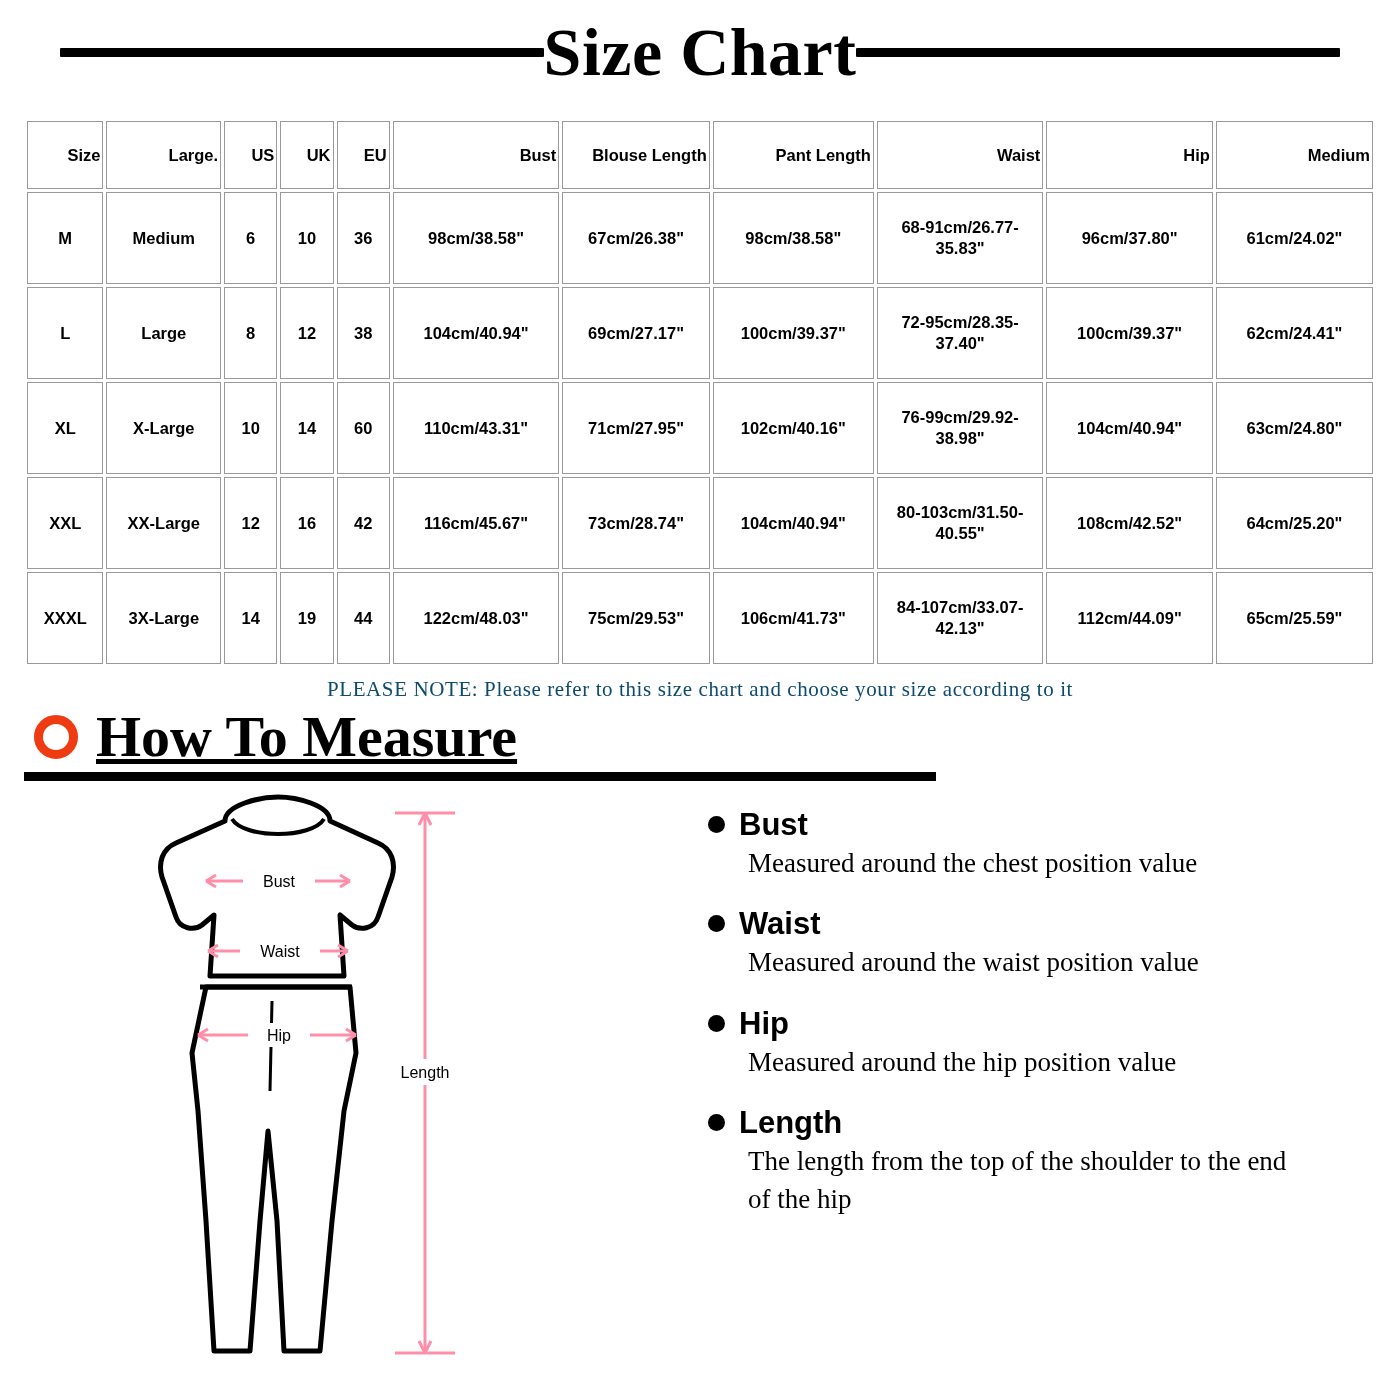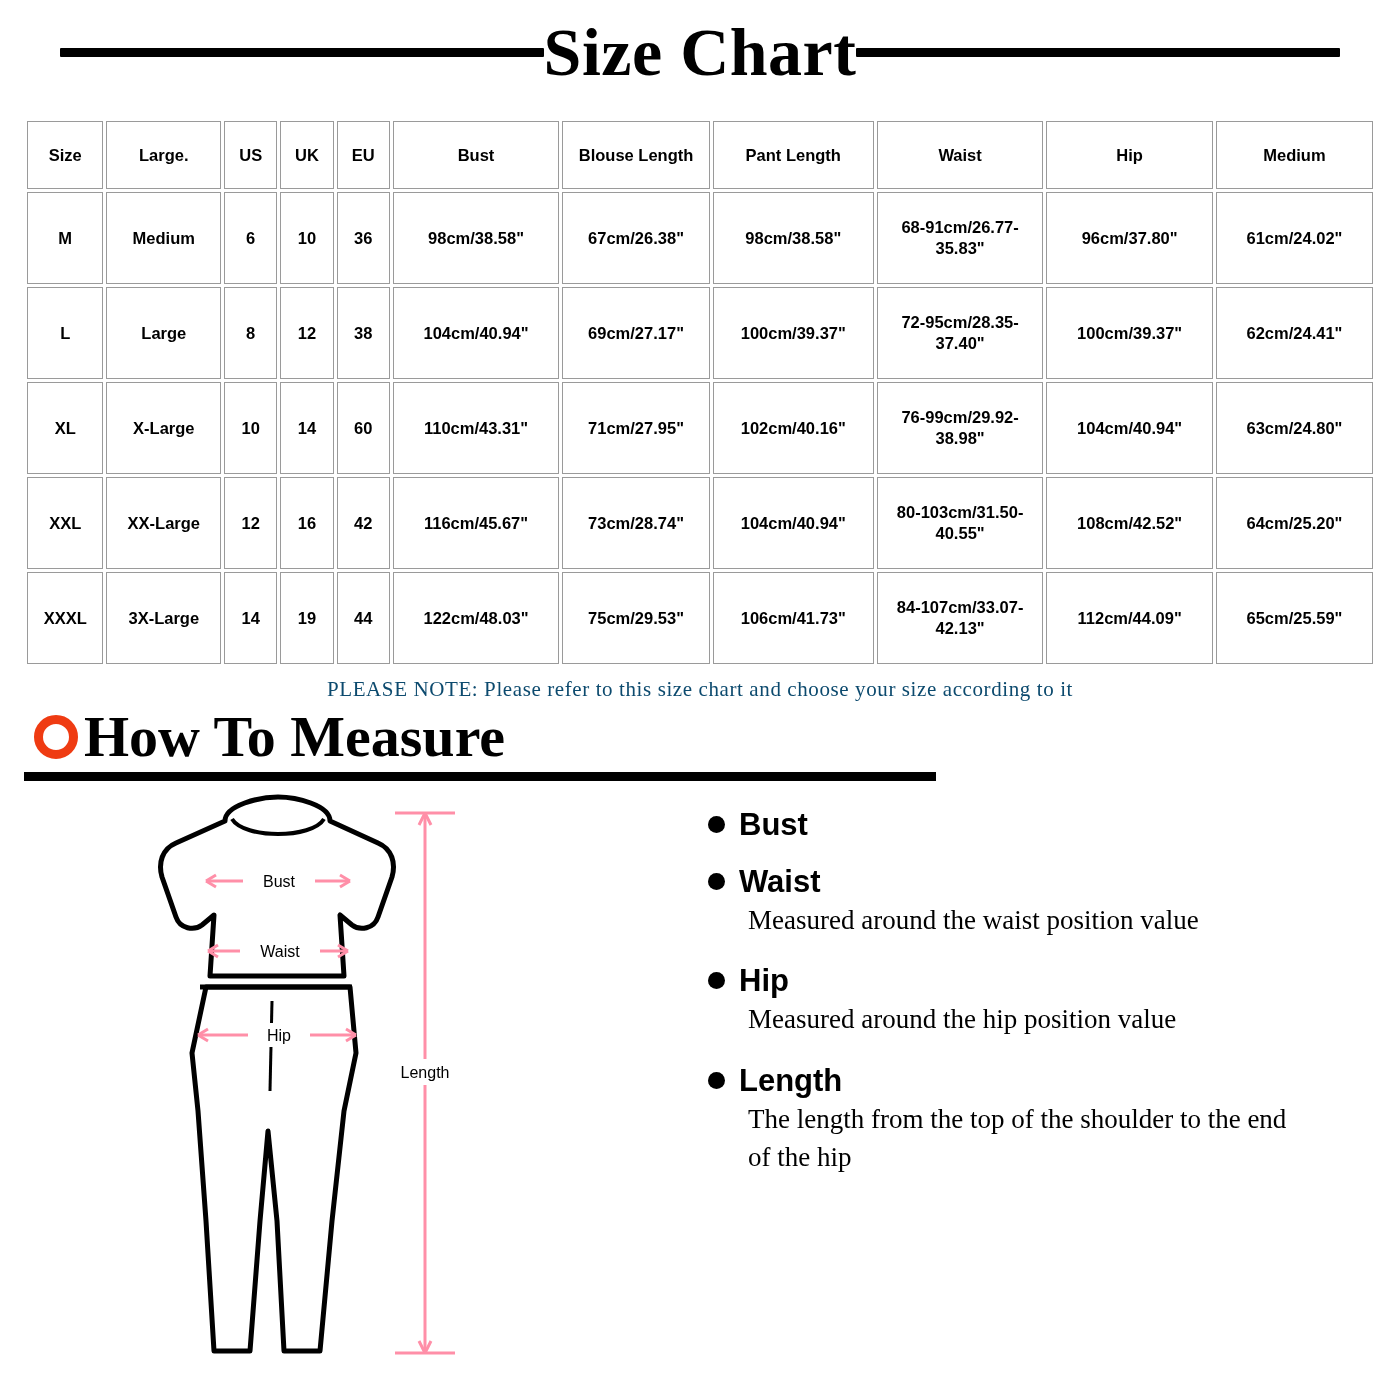--- a/index.html
+++ b/index.html
@@ -57,20 +57,21 @@
     text-align: center;
     vertical-align: middle;
     font-size: 16.5px;
     font-weight: 700;
     padding: 6px 2px;
     line-height: 1.25;
     font-family: "Liberation Sans", sans-serif;
   }
   table.size-table th {
     height: 54px;
+    text-align: right;
   }
   table.size-table td {
     height: 78px;
   }
   col.c-size   { width: 5.6%; }
   col.c-sizename { width: 8.4%; }
   col.c-us     { width: 3.9%; }
   col.c-uk     { width: 3.9%; }
   col.c-eu     { width: 3.9%; }
   col.c-bust   { width: 12.2%; }
@@ -87,22 +88,23 @@
     font-size: 21px;
     letter-spacing: 0.6px;
     text-align: center;
     padding: 10px 0 0 0;
   }
 
   
   .htm-header {
     display: flex;
     align-items: center;
-    gap: 6px;
+    gap: 18px;
     padding: 6px 4px 0 34px;
+    text-decoration: underline;
   }
   .htm-bullet {
     width: 44px;
     height: 44px;
     border-radius: 50%;
     border: 9px solid #ef3b12;
     box-sizing: border-box;
     flex: 0 0 auto;
   }
   .htm-title {
@@ -336,20 +338,21 @@
       <text x="425" y="287" text-anchor="middle" font-size="16" fill="#000">Length</text>
     </svg>
   </div>
 
   <div class="legend-col">
     <div class="legend-item">
       <div class="legend-head">
         <span class="legend-dot"></span>
         <span class="legend-label">Bust</span>
       </div>
+      <div class="legend-desc">Measured around the chest position value</div>
     </div>
 
     <div class="legend-item">
       <div class="legend-head">
         <span class="legend-dot"></span>
         <span class="legend-label">Waist</span>
       </div>
       <div class="legend-desc">Measured around the waist position value</div>
     </div>
 

